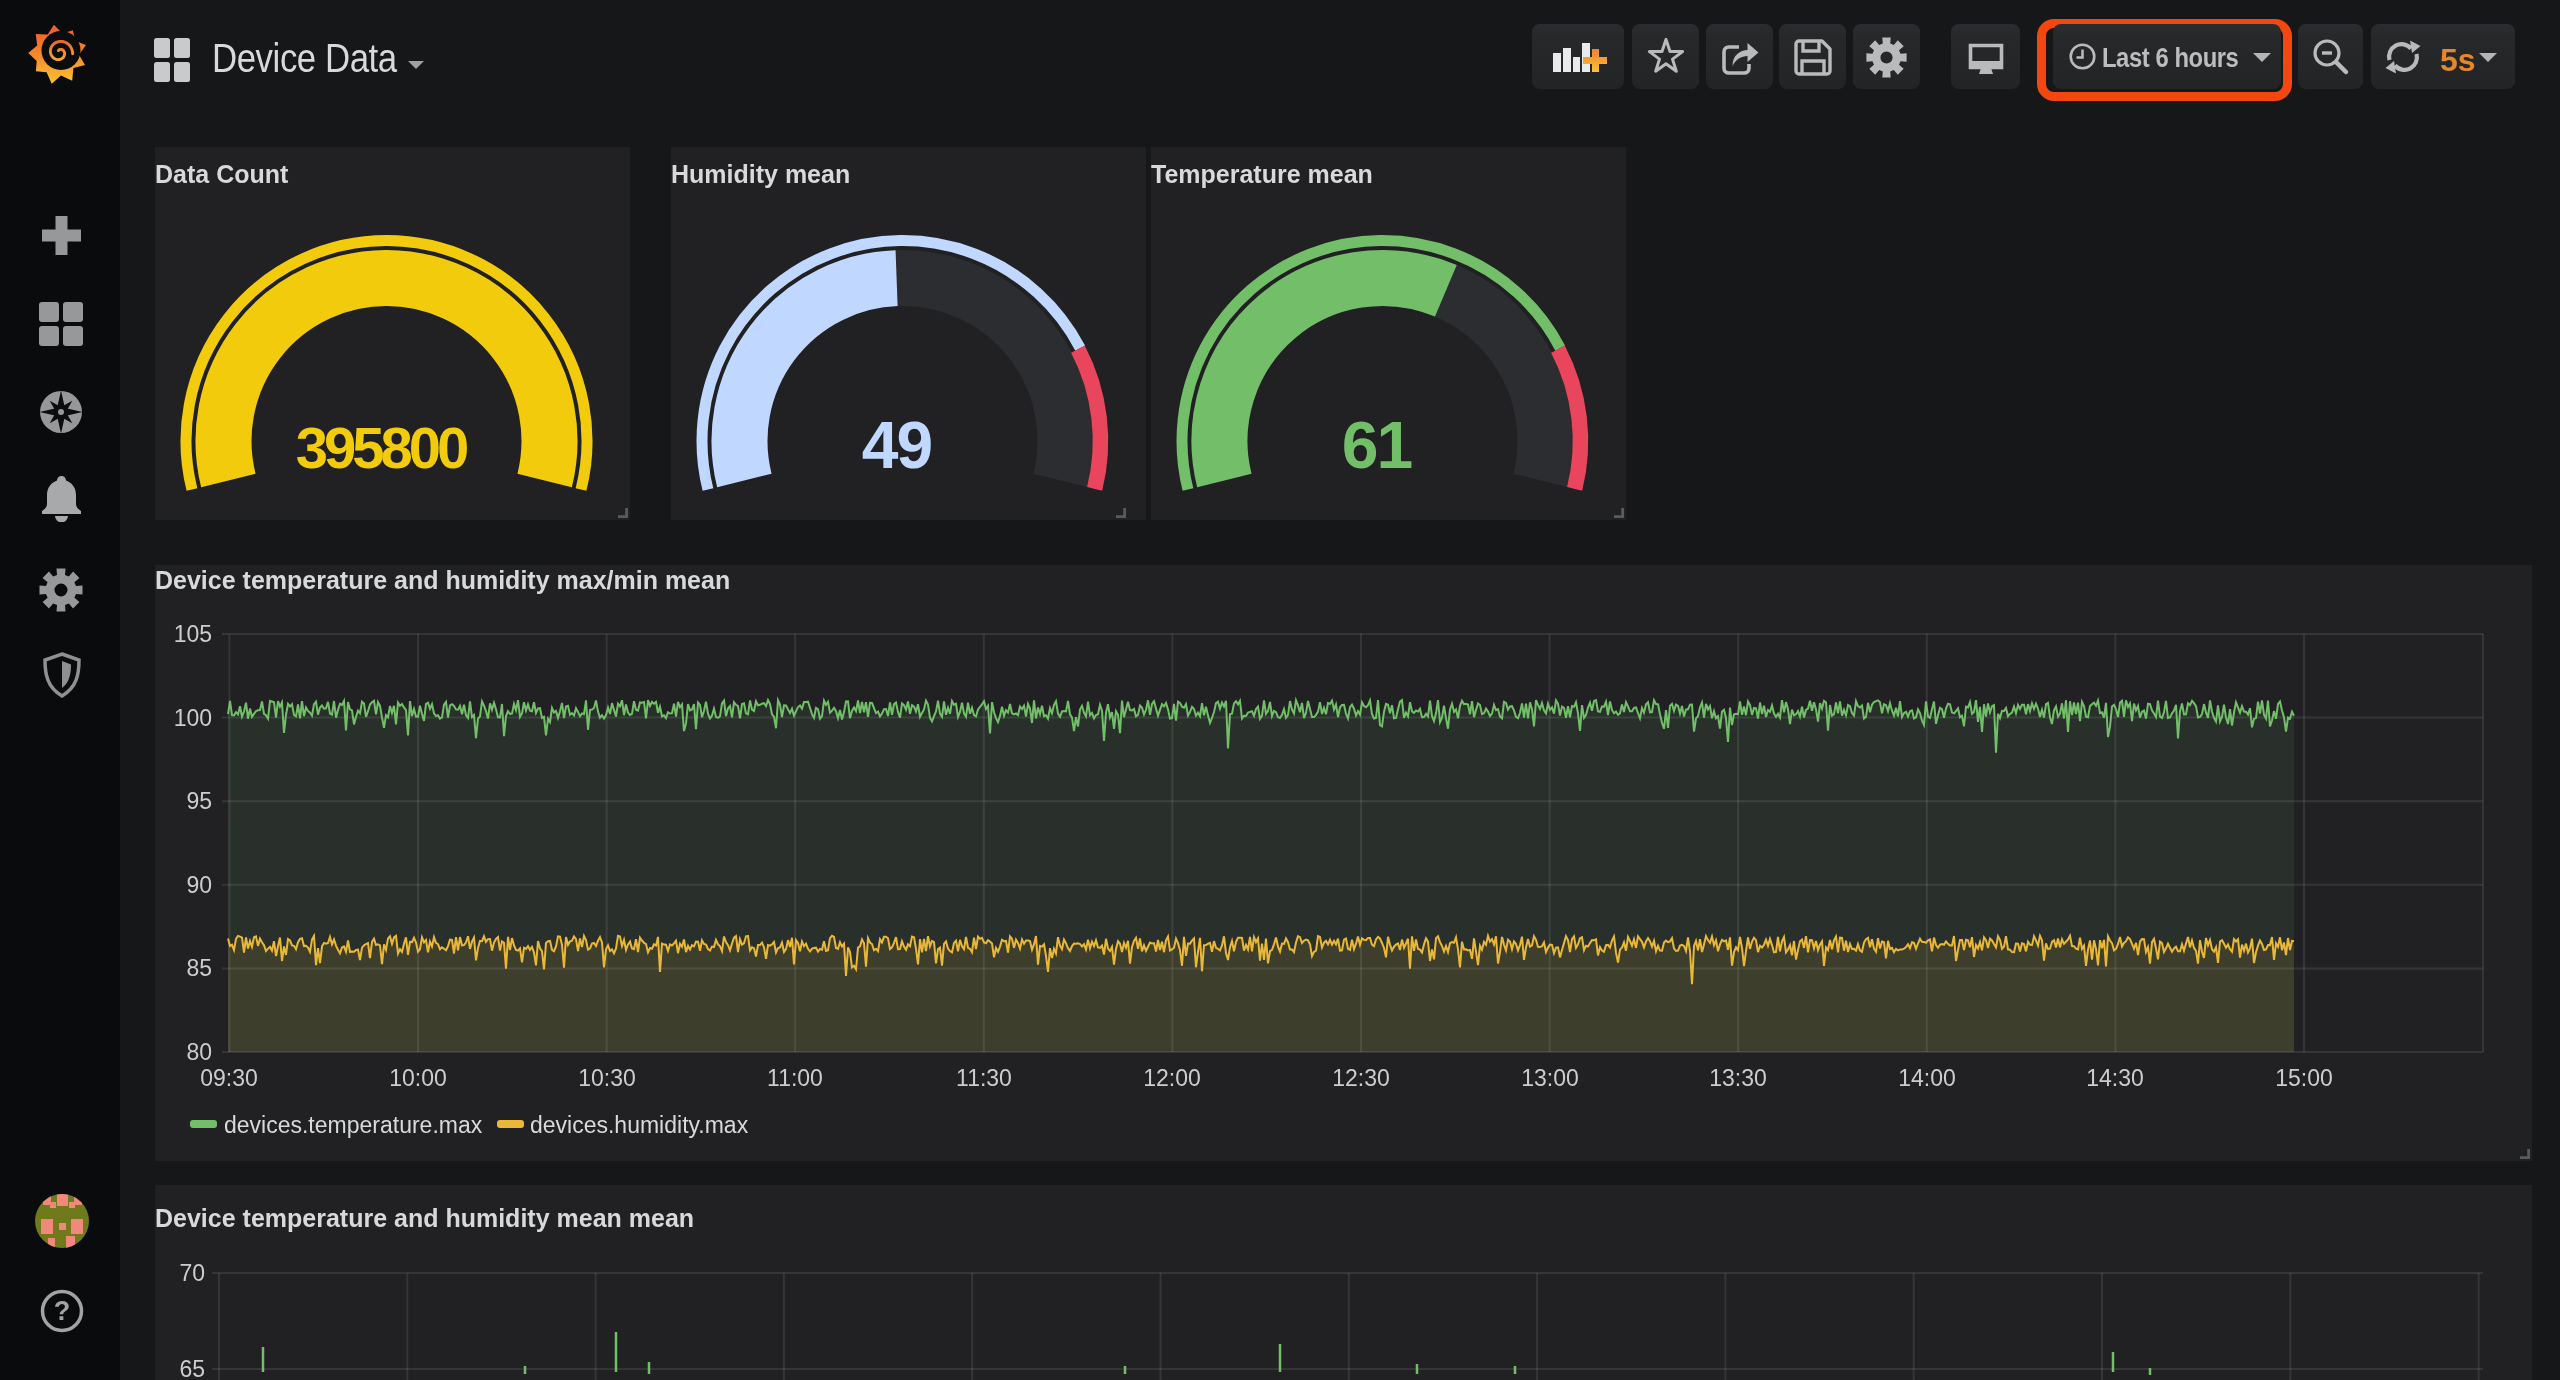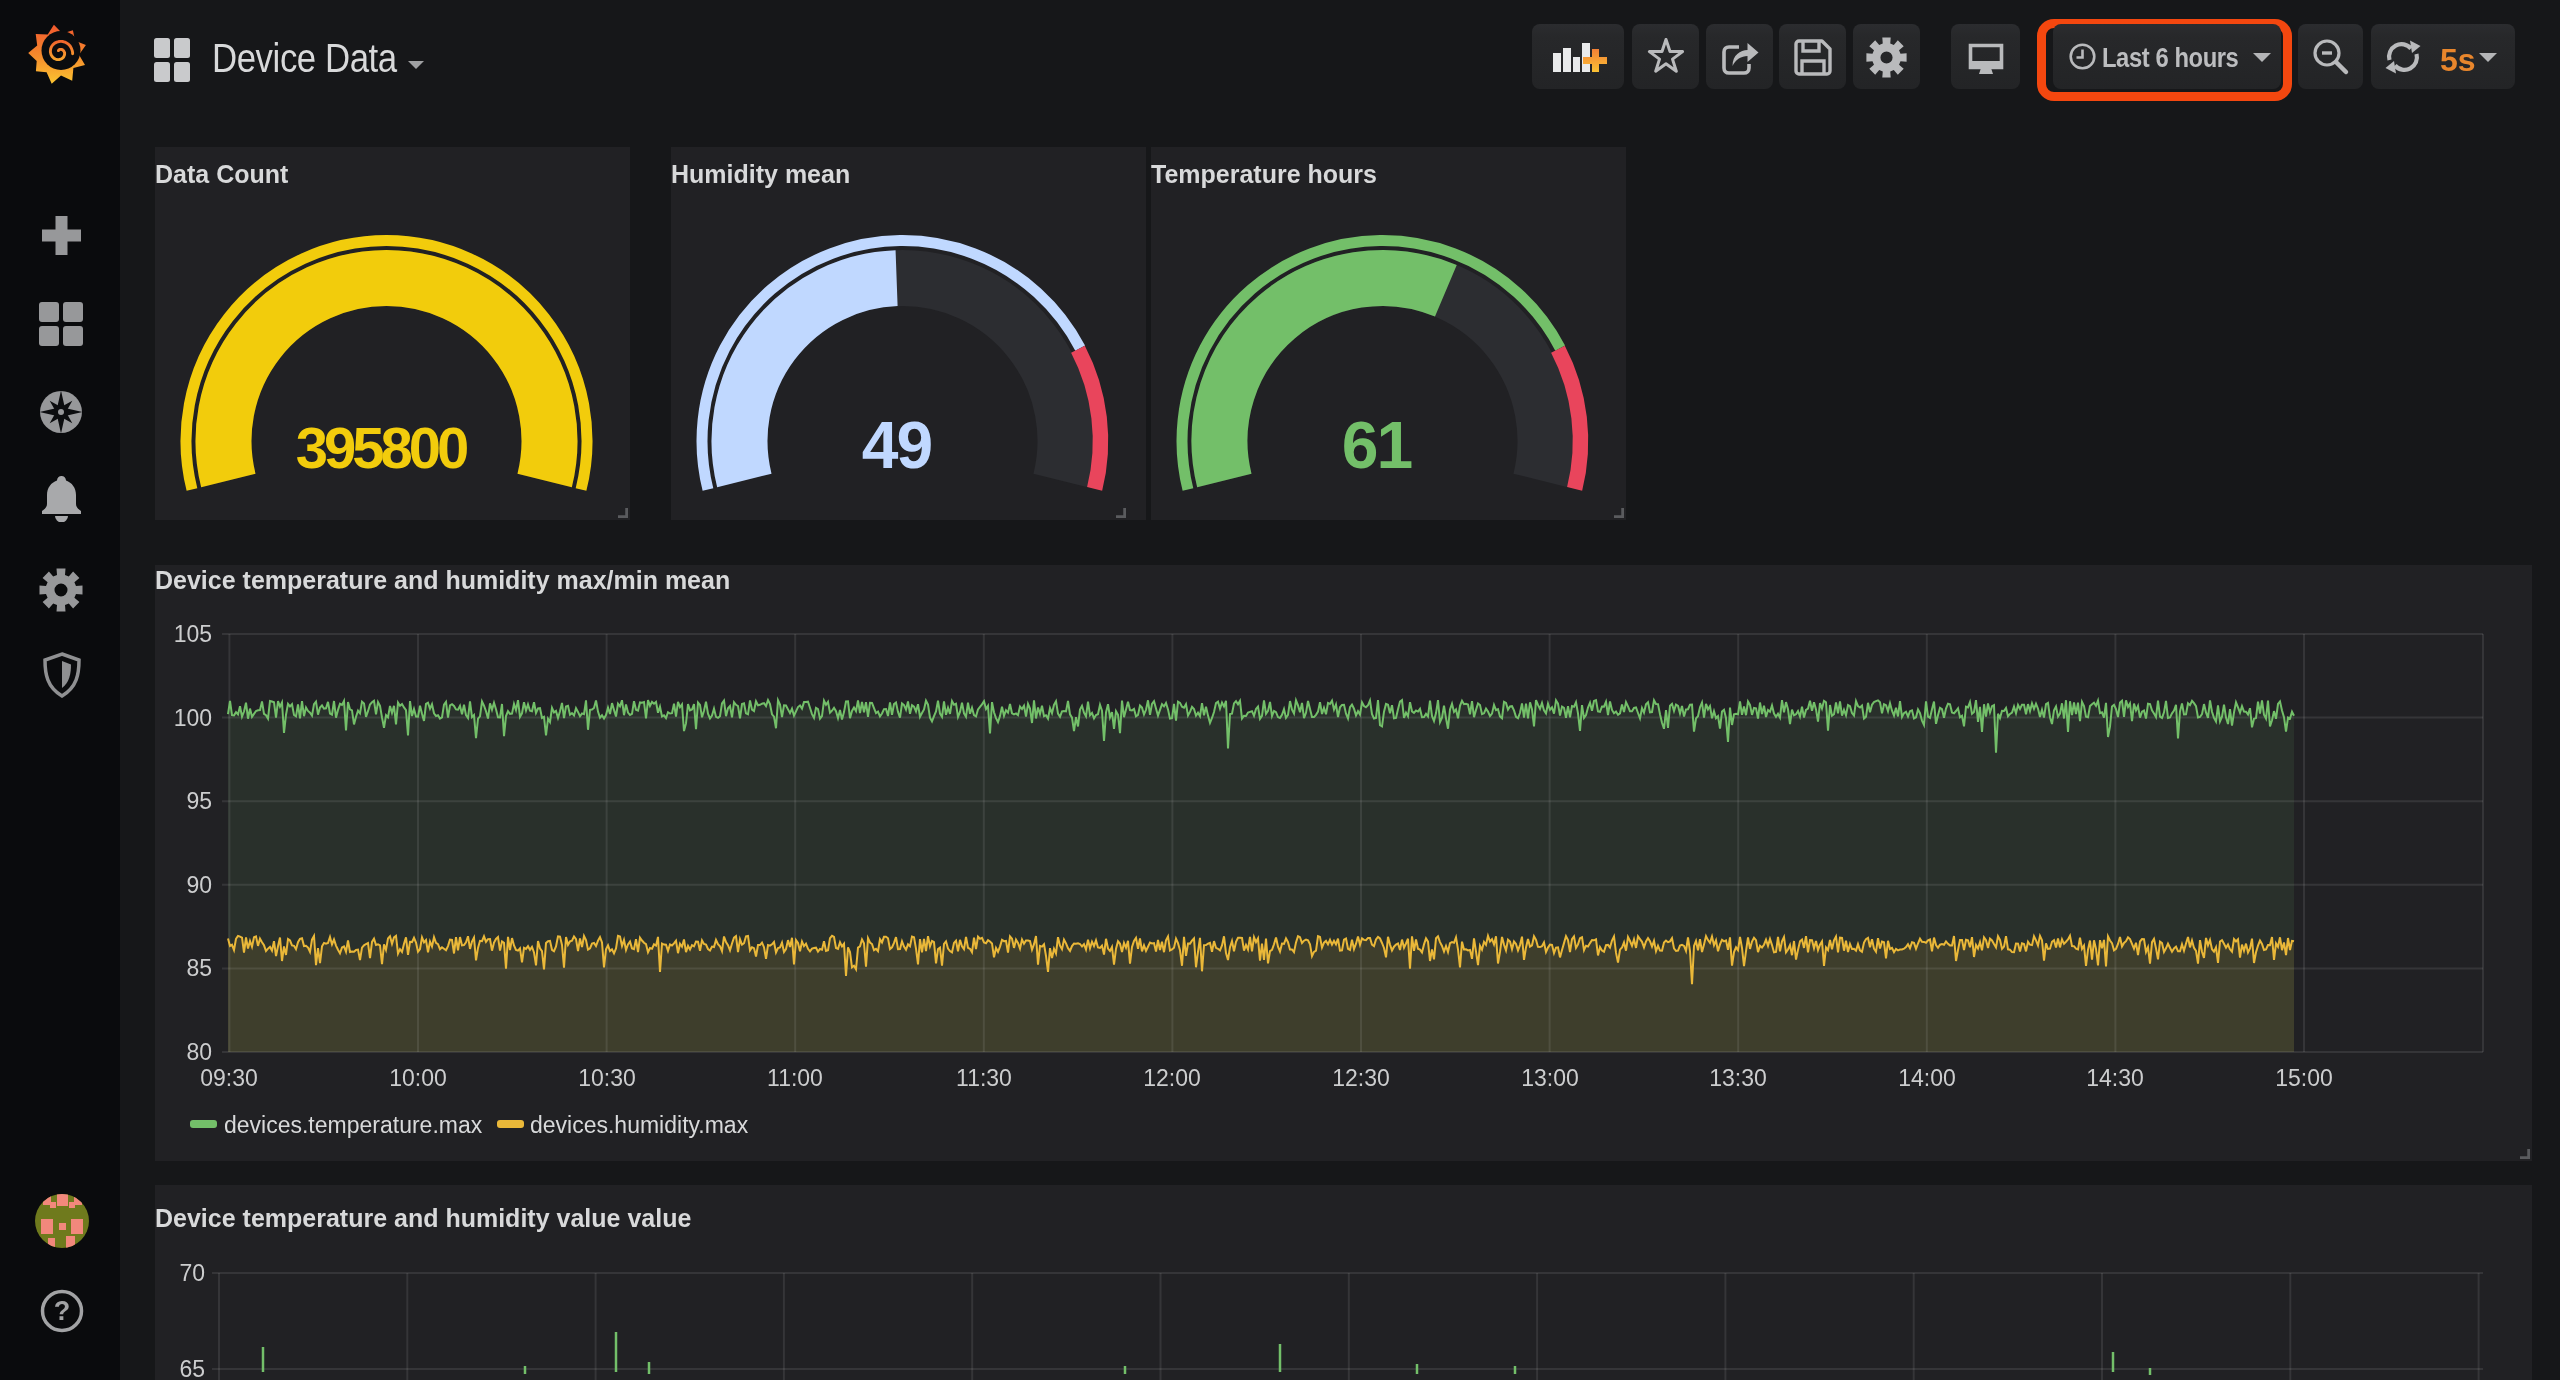--- a/index.html
+++ b/index.html
@@ -177,21 +177,21 @@
 <path d="M 73.34 333.43 A 163.0 163.0 0 0 1 225.58 131.11" stroke="#C0D8FF" stroke-width="56" fill="none"></path>
 <path d="M 36.96 342.51 A 200.5 200.5 0 0 1 409.18 201.11" stroke="#C0D8FF" stroke-width="11" fill="none"></path>
 <path d="M 406.97 202.27 A 198.0 198.0 0 0 1 423.62 341.90" stroke="#e9455c" stroke-width="15.5" fill="none"></path>
 <text x="225.5" y="321" text-anchor="middle" font-size="66" font-weight="bold" letter-spacing="-2" fill="#C0D8FF">49</text>
 </svg>
 </div>
 <svg style="position:absolute;left:1114px;top:506px" width="12" height="12">
     <path d="M 2 11 L 11 11 L 11 2" stroke="#5a5b5e" stroke-width="3.5" fill="none"></path>
   </svg>
 <div class="panel" style="left:1151px;top:147px;width:475px;height:373px">
-<div class="ptitle" style="top:160px;position:absolute;top:13px">Temperature hours</div>
+<div class="ptitle" style="top:160px;position:absolute;top:13px">Temperature mean</div>
 <svg width="475" height="373" viewBox="0 0 475 373" style="position:absolute;left:0;top:0">
 <path d="M 73.34 333.43 A 163.0 163.0 0 1 1 389.66 333.43" stroke="#2c2d31" stroke-width="56" fill="none"></path>
 <path d="M 73.34 333.43 A 163.0 163.0 0 0 1 294.87 143.82" stroke="#73BF69" stroke-width="56" fill="none"></path>
 <path d="M 36.96 342.51 A 200.5 200.5 0 0 1 409.18 201.11" stroke="#73BF69" stroke-width="11" fill="none"></path>
 <path d="M 406.97 202.27 A 198.0 198.0 0 0 1 423.62 341.90" stroke="#e9455c" stroke-width="15.5" fill="none"></path>
 <text x="225.5" y="321" text-anchor="middle" font-size="66" font-weight="bold" letter-spacing="-2" fill="#73BF69">61</text>
 </svg>
 </div>
 <svg style="position:absolute;left:1612px;top:506px" width="12" height="12">
     <path d="M 2 11 L 11 11 L 11 2" stroke="#5a5b5e" stroke-width="3.5" fill="none"></path>
@@ -242,21 +242,21 @@
 <text x="2149" y="521" text-anchor="middle" font-size="23" fill="#cccdce">15:00</text>
 <rect x="35" y="555" width="27" height="8" rx="3" fill="#73BF69"></rect>
 <text x="69" y="568" font-size="23" fill="#d8d9da">devices.temperature.max</text>
 <rect x="342" y="555" width="27" height="8" rx="3" fill="#EAB839"></rect>
 <text x="375" y="568" font-size="23" fill="#d8d9da">devices.humidity.max</text>
 </svg>
 <svg style="position:absolute;left:2518px;top:1147px" width="12" height="12">
     <path d="M 2 11 L 11 11 L 11 2" stroke="#5a5b5e" stroke-width="3.5" fill="none"></path>
   </svg>
 <div class="panel" style="left:155px;top:1185px;width:2377px;height:195px"></div>
-<div class="ptitle" style="left:155px;top:1204px;width:2377px">Device temperature and humidity value value</div>
+<div class="ptitle" style="left:155px;top:1204px;width:2377px">Device temperature and humidity mean mean</div>
 <svg width="2377" height="195" viewBox="0 0 2377 195" style="position:absolute;left:155px;top:1185px" font-family="Liberation Sans, sans-serif">
 <line x1="64.0" y1="88" x2="64.0" y2="195" stroke="rgba(216,217,218,0.11)" stroke-width="2"></line>
 <line x1="252.3" y1="88" x2="252.3" y2="195" stroke="rgba(216,217,218,0.11)" stroke-width="2"></line>
 <line x1="440.6" y1="88" x2="440.6" y2="195" stroke="rgba(216,217,218,0.11)" stroke-width="2"></line>
 <line x1="628.9" y1="88" x2="628.9" y2="195" stroke="rgba(216,217,218,0.11)" stroke-width="2"></line>
 <line x1="817.2" y1="88" x2="817.2" y2="195" stroke="rgba(216,217,218,0.11)" stroke-width="2"></line>
 <line x1="1005.5" y1="88" x2="1005.5" y2="195" stroke="rgba(216,217,218,0.11)" stroke-width="2"></line>
 <line x1="1193.8" y1="88" x2="1193.8" y2="195" stroke="rgba(216,217,218,0.11)" stroke-width="2"></line>
 <line x1="1382.1" y1="88" x2="1382.1" y2="195" stroke="rgba(216,217,218,0.11)" stroke-width="2"></line>
 <line x1="1570.4" y1="88" x2="1570.4" y2="195" stroke="rgba(216,217,218,0.11)" stroke-width="2"></line>

